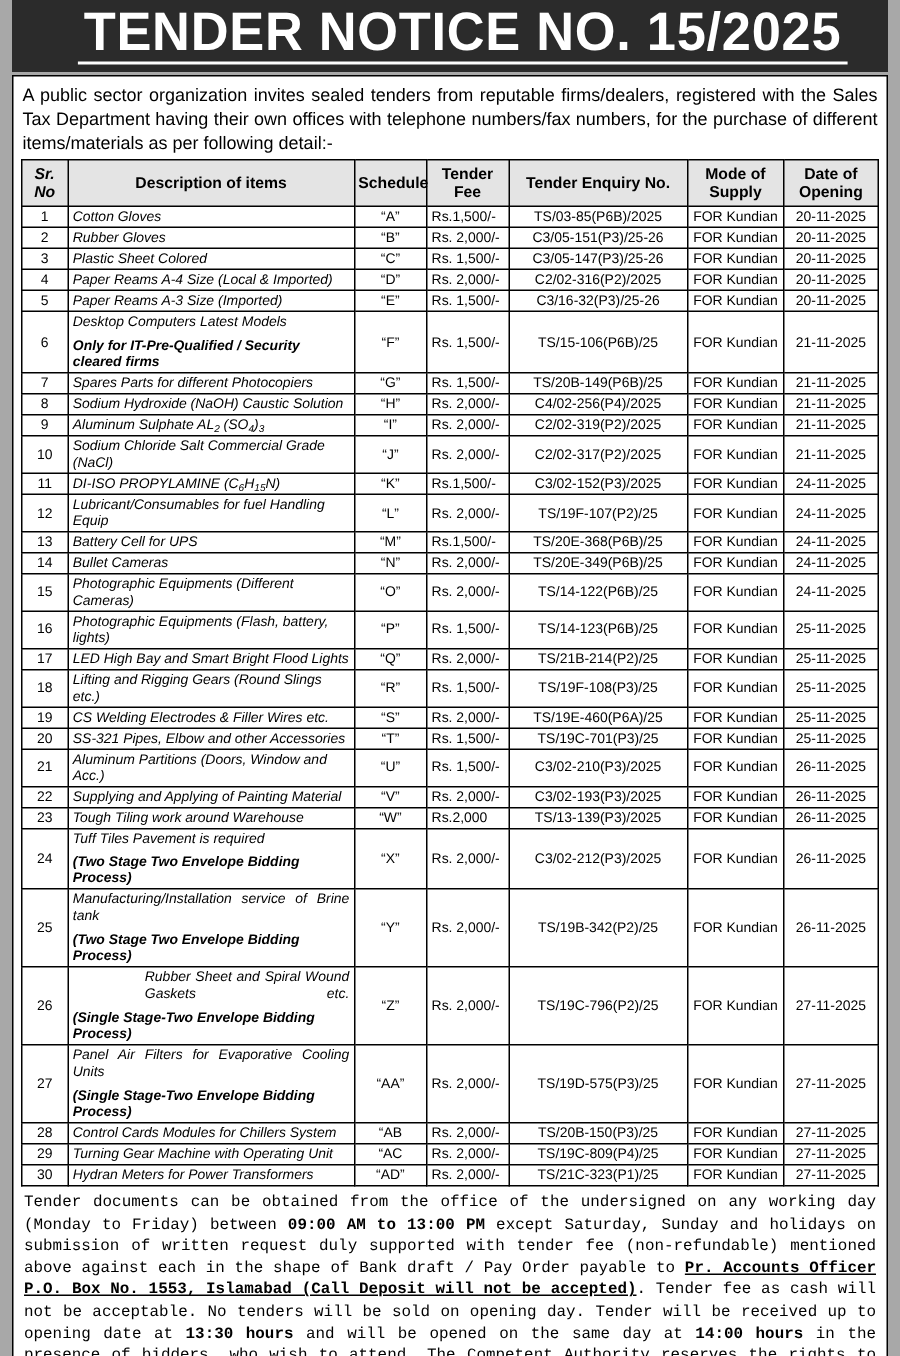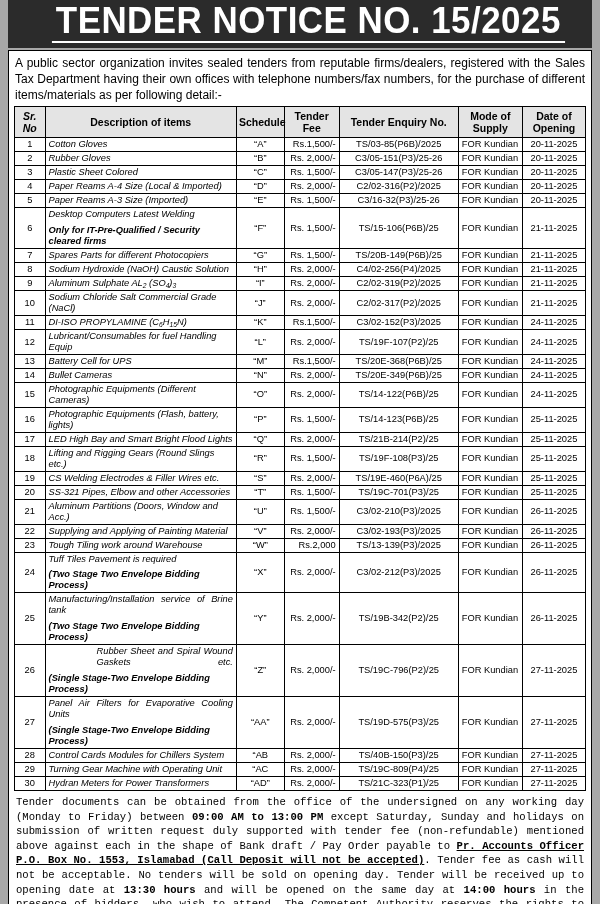--- a/index.html
+++ b/index.html
@@ -85,23 +85,23 @@
   th.c-desc { width: 188px; text-align: left; padding-left: 6px; }
   th.c-sch  { width: 47px; }
   th.c-fee  { width: 54px; }
   th.c-enq  { width: 117px; }
   th.c-mode { width: 63px; }
   th.c-date { width: 62px; }
 
   td.sr   { text-align: center; }
   td.desc { text-align: left; padding-left: 5px; font-style: italic; }
   td.sch  { text-align: center; }
-  td.fee  { text-align: right; padding-right: 4px; white-space: nowrap; }
+  td.fee  { padding-right: 4px; white-space: nowrap; }
   td.enq  { text-align: center; white-space: nowrap; margin-left: 45px; }
-  td.mode { white-space: nowrap; }
+  td.mode { text-align: center; white-space: nowrap; }
   td.date { text-align: center; white-space: nowrap; }
 
   .desc-line2 {
     font-weight: bold;
     display: block;
     margin-top: 5px;
   }
   .desc-justify { text-align: justify; text-align-last: justify; }
   sub { font-size: 0.72em; vertical-align: baseline; position: relative; top: 2px; }
 
@@ -212,21 +212,21 @@
             <td class="sr">5</td>
             <td class="desc"><span>Paper Reams A-3 Size (Imported)</span></td>
             <td class="sch">“E”</td>
             <td class="fee">Rs. 1,500/-</td>
             <td class="enq">C3/16-32(P3)/25-26</td>
             <td class="mode">FOR Kundian</td>
             <td class="date">20-11-2025</td>
           </tr>
           <tr>
             <td class="sr">6</td>
-            <td class="desc"><span>Desktop Computers Latest Welding</span><span class="desc-line2">Only for IT-Pre-Qualified / Security cleared firms</span></td>
+            <td class="desc"><span>Desktop Computers Latest Models</span><span class="desc-line2">Only for IT-Pre-Qualified / Security cleared firms</span></td>
             <td class="sch">“F”</td>
             <td class="fee">Rs. 1,500/-</td>
             <td class="enq">TS/15-106(P6B)/25</td>
             <td class="mode">FOR Kundian</td>
             <td class="date">21-11-2025</td>
           </tr>
           <tr>
             <td class="sr">7</td>
             <td class="desc"><span>Spares Parts for different Photocopiers</span></td>
             <td class="sch">“G”</td>
@@ -422,21 +422,21 @@
             <td class="fee">Rs. 2,000/-</td>
             <td class="enq">TS/19D-575(P3)/25</td>
             <td class="mode">FOR Kundian</td>
             <td class="date">27-11-2025</td>
           </tr>
           <tr>
             <td class="sr">28</td>
             <td class="desc"><span>Control Cards Modules for Chillers System</span></td>
             <td class="sch">“AB</td>
             <td class="fee">Rs. 2,000/-</td>
-            <td class="enq">TS/40B-150(P3)/25</td>
+            <td class="enq">TS/20B-150(P3)/25</td>
             <td class="mode">FOR Kundian</td>
             <td class="date">27-11-2025</td>
           </tr>
           <tr>
             <td class="sr">29</td>
             <td class="desc"><span>Turning Gear Machine with Operating Unit</span></td>
             <td class="sch">“AC</td>
             <td class="fee">Rs. 2,000/-</td>
             <td class="enq">TS/19C-809(P4)/25</td>
             <td class="mode">FOR Kundian</td>

